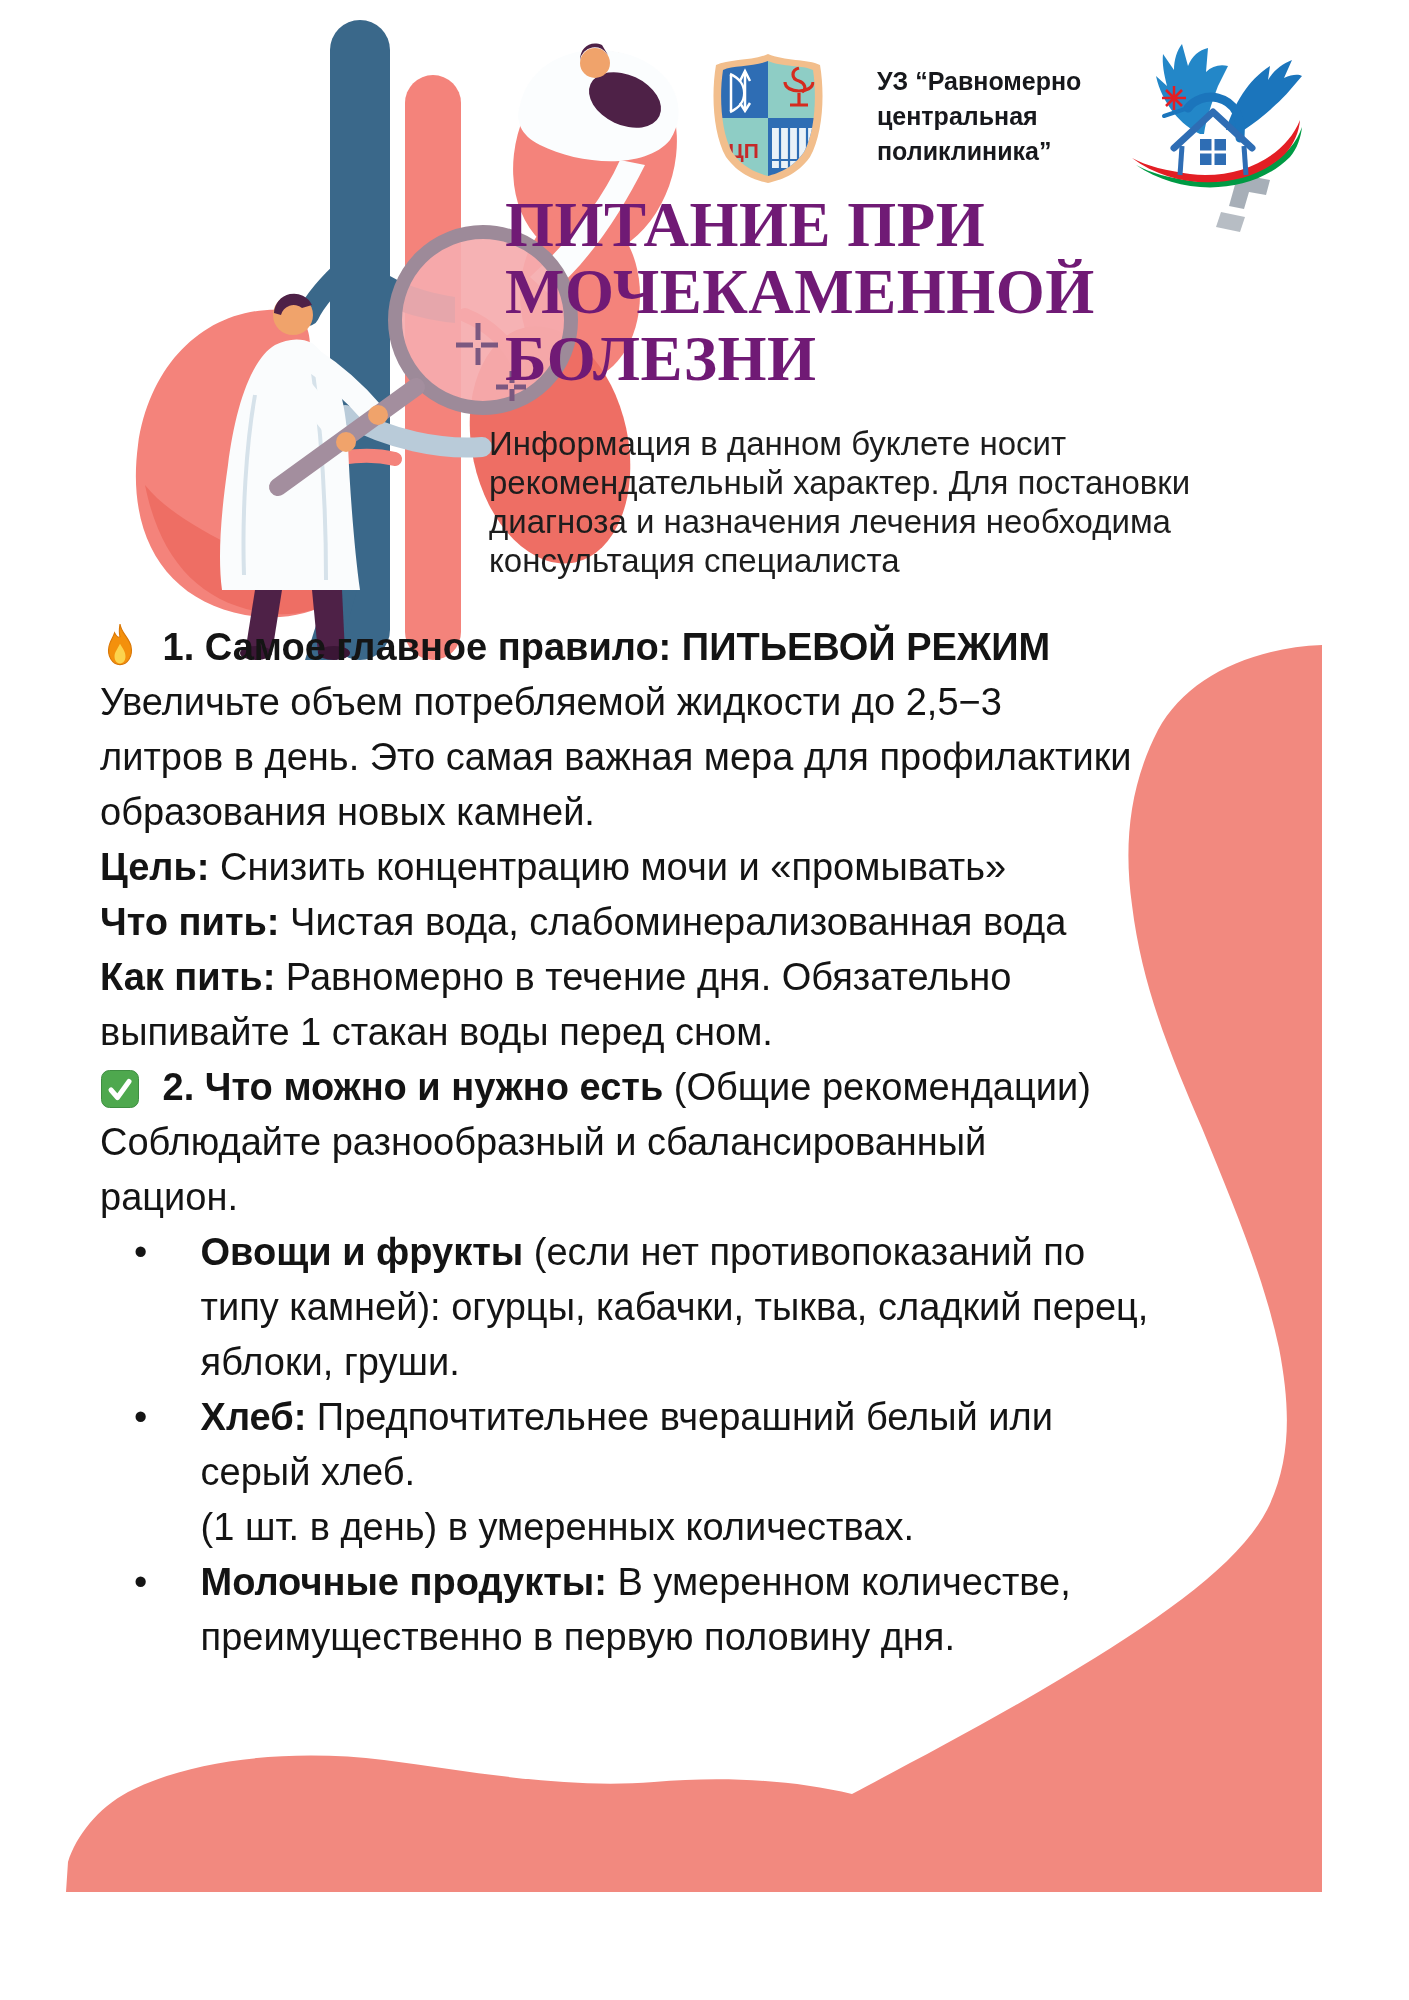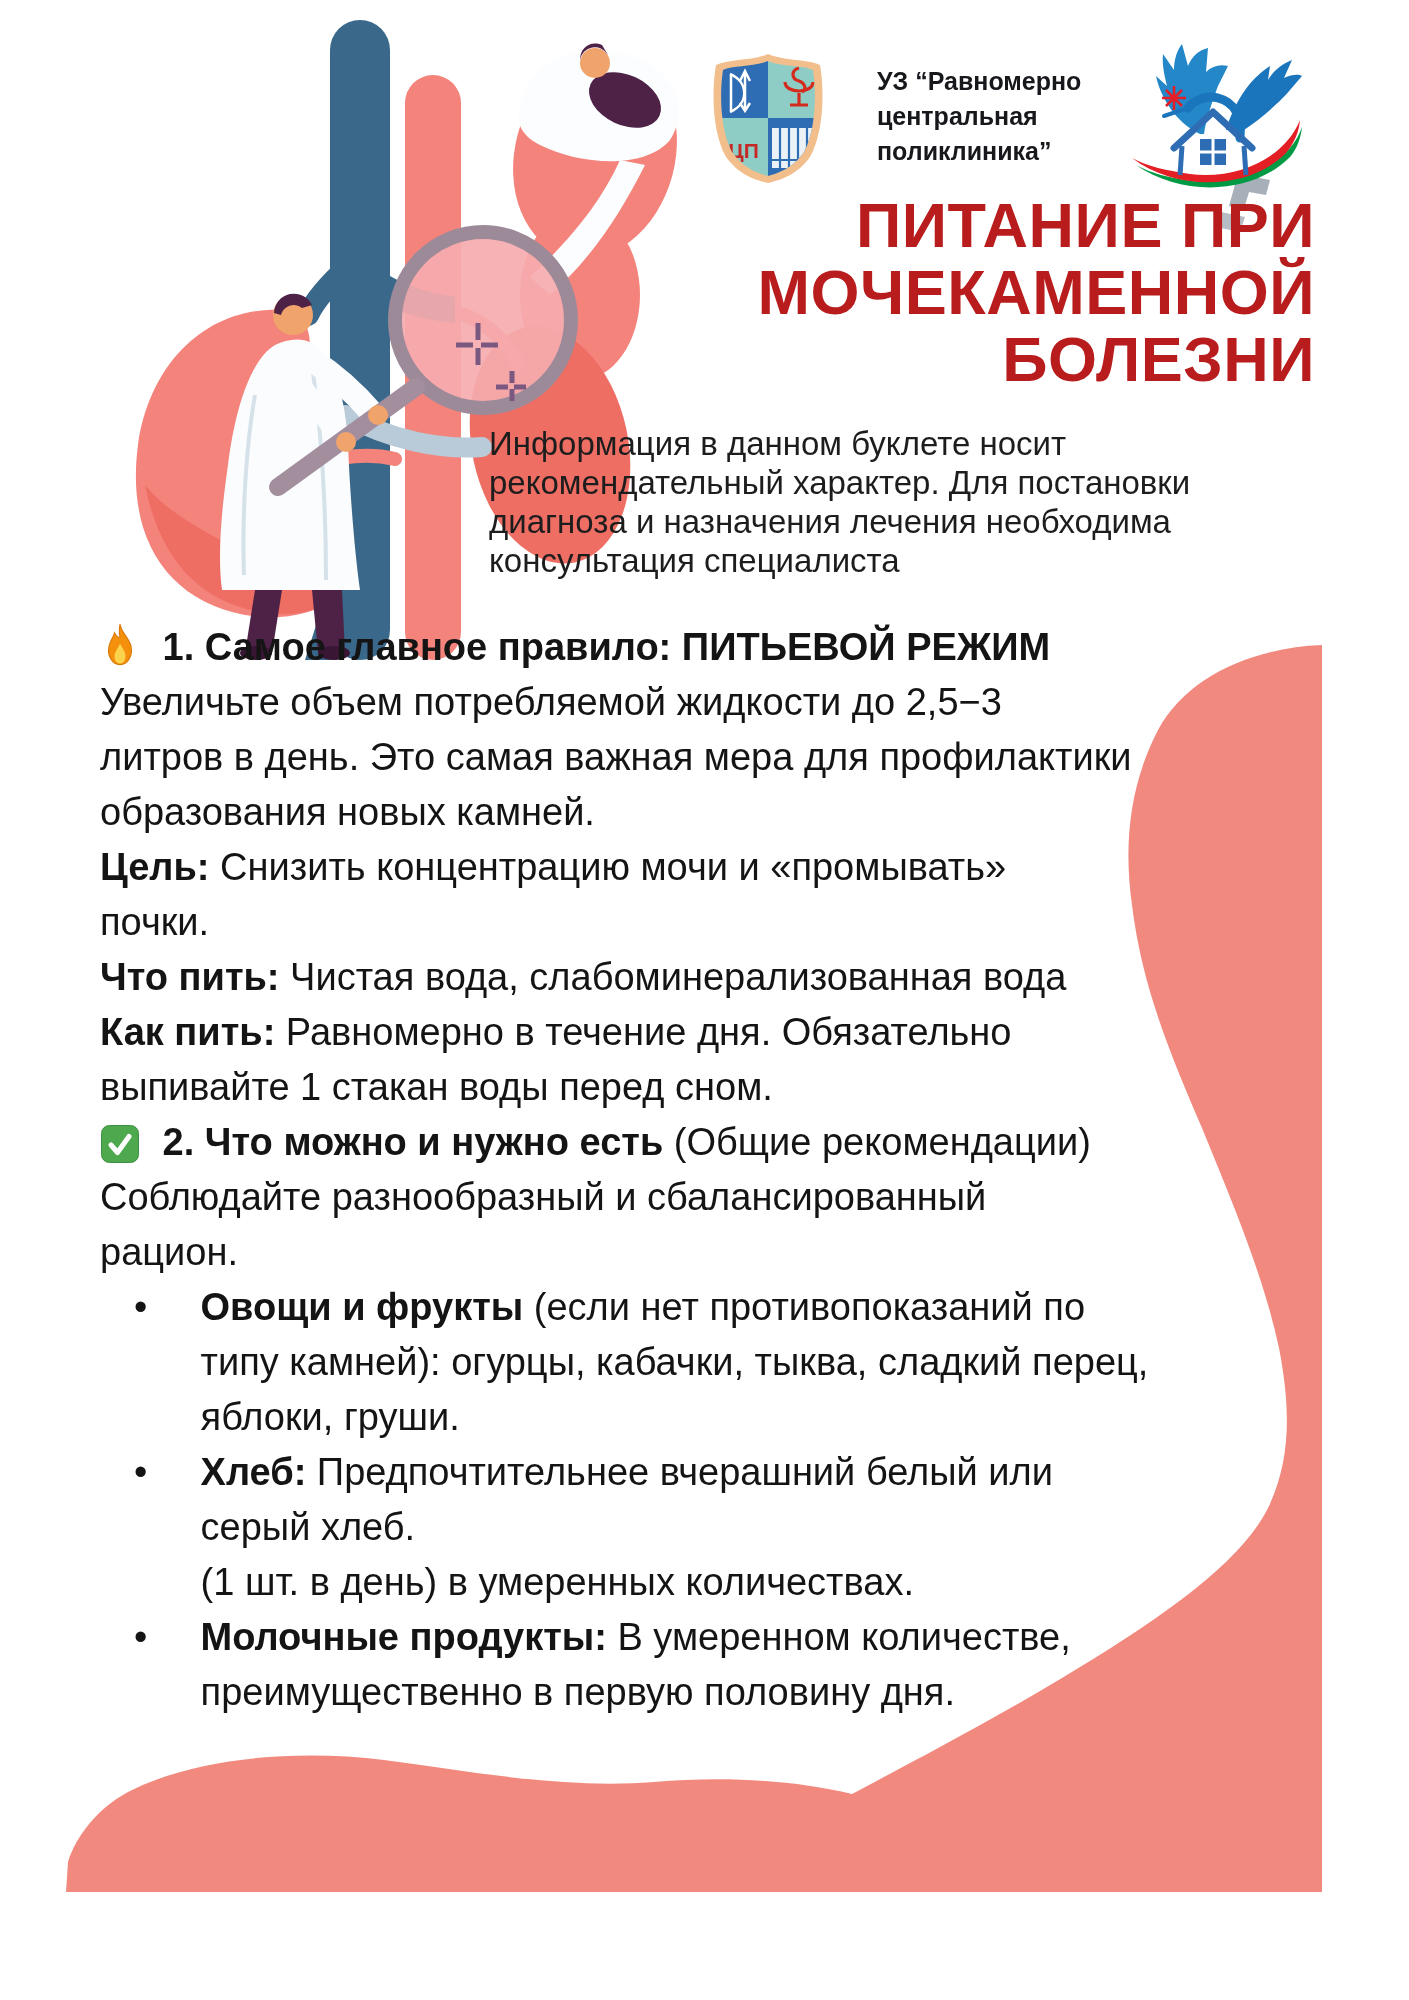--- a/index.html
+++ b/index.html
@@ -11,23 +11,23 @@
   .layer{position:absolute;}
   .blob-svg{left:0;top:0;z-index:0;}
   .illus{left:50px;top:15px;z-index:1;}
   .shield{left:704px;top:52px;z-index:2;}
   .bird{left:1122px;top:42px;z-index:2;}
   .orgname{
     left:877px;top:64px;z-index:2;font-weight:bold;font-size:25px;
     line-height:35px;white-space:pre-line;color:#17181c;
   }
   .title{
-    left:505px;top:192px;width:810px;z-index:2;text-align:right;
+    left:505px;top:192px;width:810px;z-index:2;text-align:left;
     font-weight:bold;font-size:63px;line-height:67px;white-space:pre-line;
-    color:#b91c1c;letter-spacing:0.5px;
+    color:#701a75;letter-spacing:0.5px;font-family:Liberation Serif, serif;
   }
   .subtitle{
     left:489px;top:424px;z-index:2;font-size:33px;line-height:39px;
     white-space:pre-line;color:#1d1d1d;
   }
   .content{
     left:100px;top:620px;width:1300px;z-index:3;
     font-size:38px;line-height:55px;
   }
   .bodyline{white-space:nowrap;}
@@ -244,27 +244,20 @@
       </div>
 
       <div class="bodyline">
         
         
         
         
         <b>Цель:</b><span> Снизить концентрацию мочи и «промывать»</span>
       </div>
 
-      <div class="bodyline">
-        
-        
-        
-        
-        <b></b><span>почки.</span>
-      </div>
 
       <div class="bodyline">
         
         
         
         
         <b>Что пить:</b><span> Чистая вода, слабоминерализованная вода</span>
       </div>
 
 

